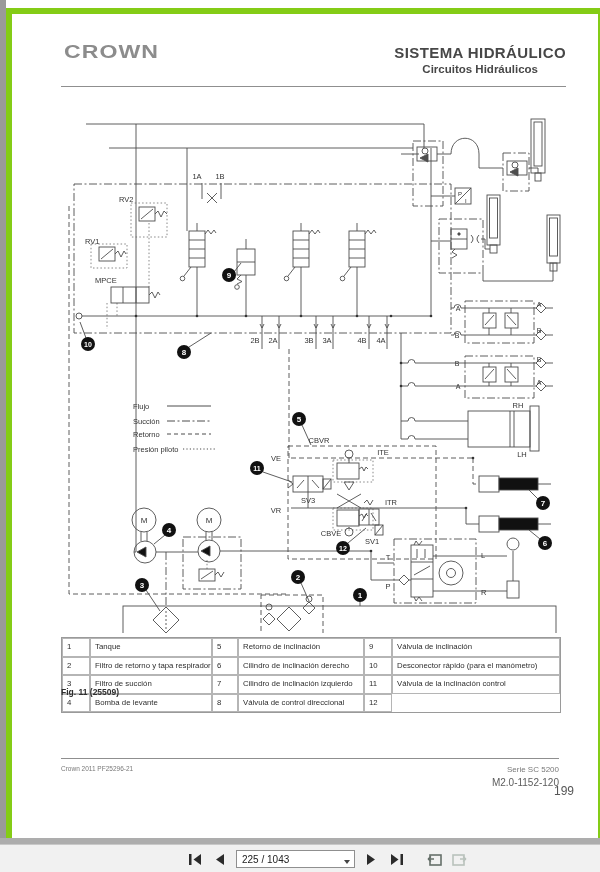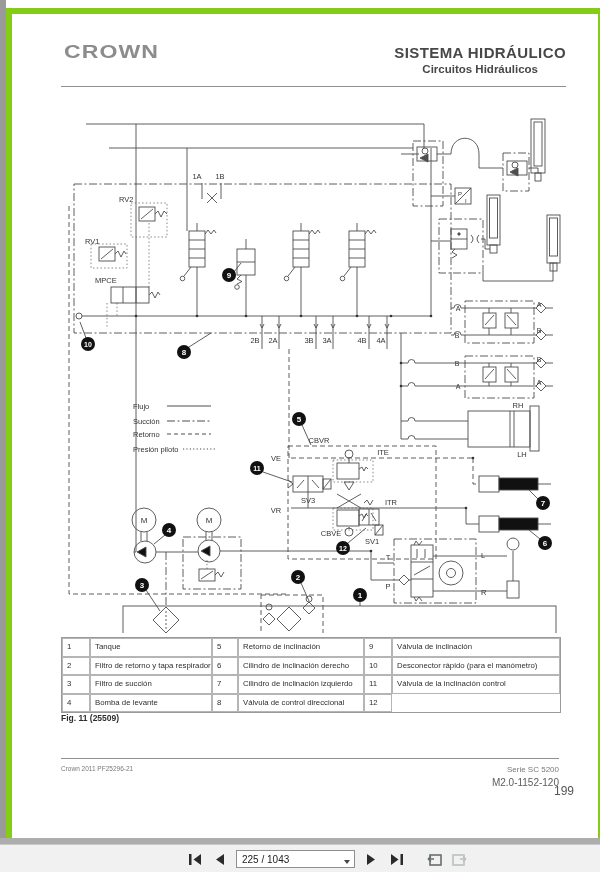--- a/index.html
+++ b/index.html
@@ -8,21 +8,21 @@
   .page{position:absolute;left:6px;top:8px;width:586px;height:829px;background:#ffffff;border:6px solid #84cc16;}
   .page-shadow{position:absolute;left:0;top:838px;width:600px;height:6px;background:#adadad;}
   .logo{position:absolute;left:52px;top:28px;color:#8c8c8c;font-weight:bold;font-size:22px;letter-spacing:1px;transform:scaleY(0.8) scaleX(1.05);transform-origin:left top;}
   .title-block{position:absolute;right:32px;top:30px;text-align:center;color:#474747;}
   .title{font-size:15px;font-weight:bold;letter-spacing:0.4px;}
   .subtitle{font-size:11.5px;font-weight:bold;margin-top:2px;}
   .header-rule{position:absolute;left:49px;right:32px;top:72px;height:1px;background:#8f8f8f;}
   .diagram{position:absolute;left:49px;top:97px;}
   .parts-table{position:absolute;left:49px;top:623px;display:grid;grid-template-columns:28px 122px 26px 126px 28px 168px;border:1px solid #9a9a9a;font-size:7.8px;color:#2e2e2e;}
   .parts-table div{border:0.5px solid #b5b5b5;padding:3px 0 0 4px;height:13.5px;white-space:nowrap;overflow:hidden;}
-  .fig-caption{position:absolute;left:49px;top:699px;font-size:8.5px;font-weight:bold;color:#2e2e2e;}
+  .fig-caption{position:absolute;left:49px;top:673px;font-size:8.5px;font-weight:bold;color:#2e2e2e;}
   .footer-rule{position:absolute;left:49px;top:744px;width:498px;height:1px;background:#8f8f8f;}
   .footer-row{position:absolute;left:49px;top:751px;width:498px;font-size:7px;color:#787878;}
   .footer-left{position:absolute;left:0;top:0;font-size:6.5px;}
   .footer-center{position:absolute;left:0;right:0;text-align:right;font-size:8px;}
   .footer-right{position:absolute;right:0;top:12px;font-size:10px;color:#5c5c5c;}
   .page-num{position:absolute;right:24px;top:770px;font-size:12px;color:#565656;}
   .toolbar{position:absolute;left:0;top:844px;width:600px;height:28px;background:#f1f1f1;border-top:1px solid #c8c8c8;display:flex;align-items:center;justify-content:center;gap:7px;padding-left:27px;}
   .tb-btn{width:18px;height:18px;display:flex;align-items:center;justify-content:center;cursor:pointer;}
   .page-box{width:112px;height:16px;background:#fff;border:1px solid #8f8f8f;display:flex;align-items:center;font-size:10px;color:#222;padding-left:5px;position:relative;}
   .page-box .caret{position:absolute;right:3px;top:5px;}

